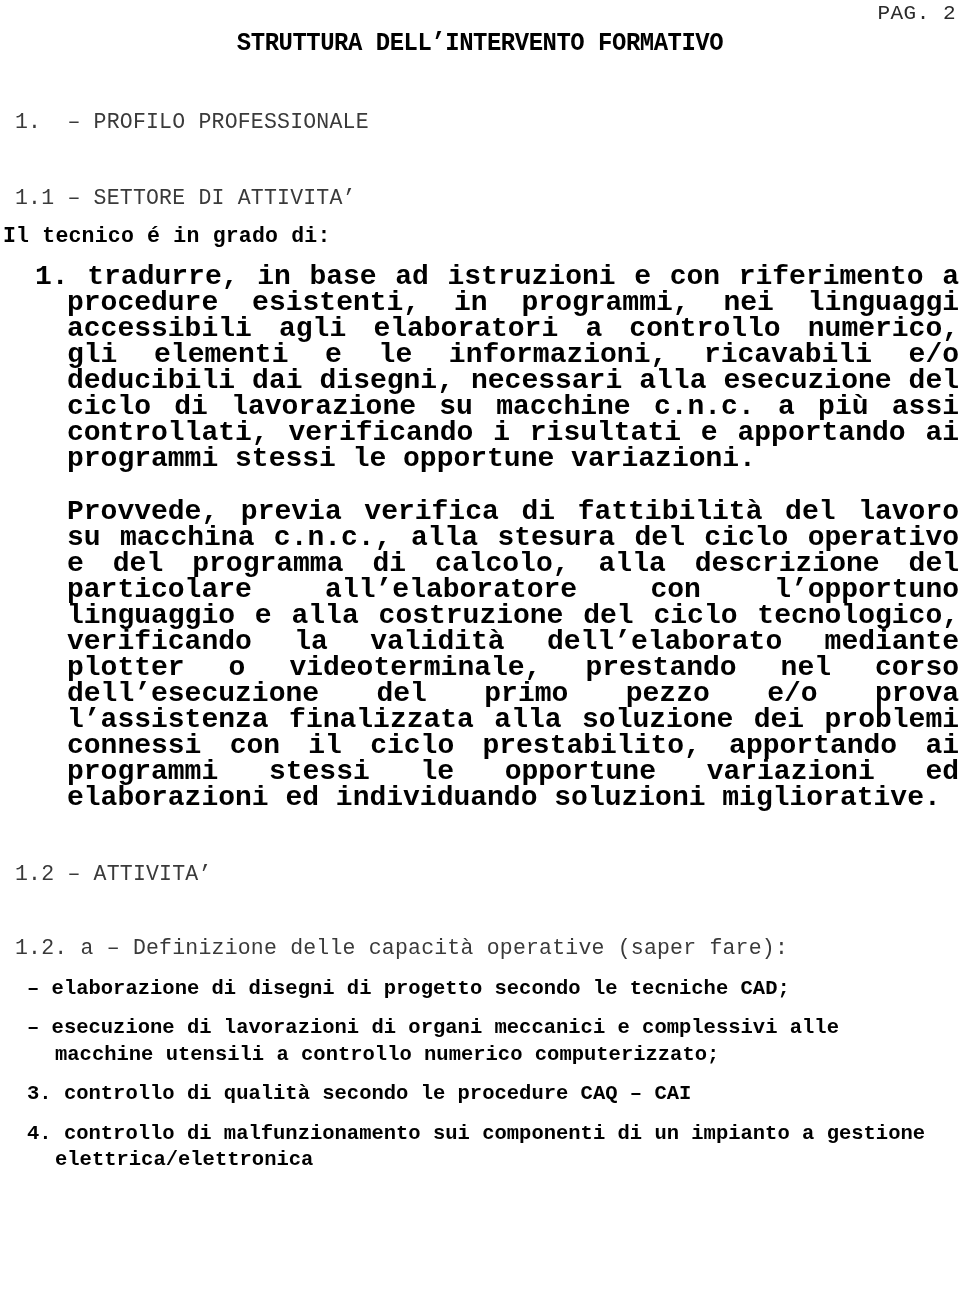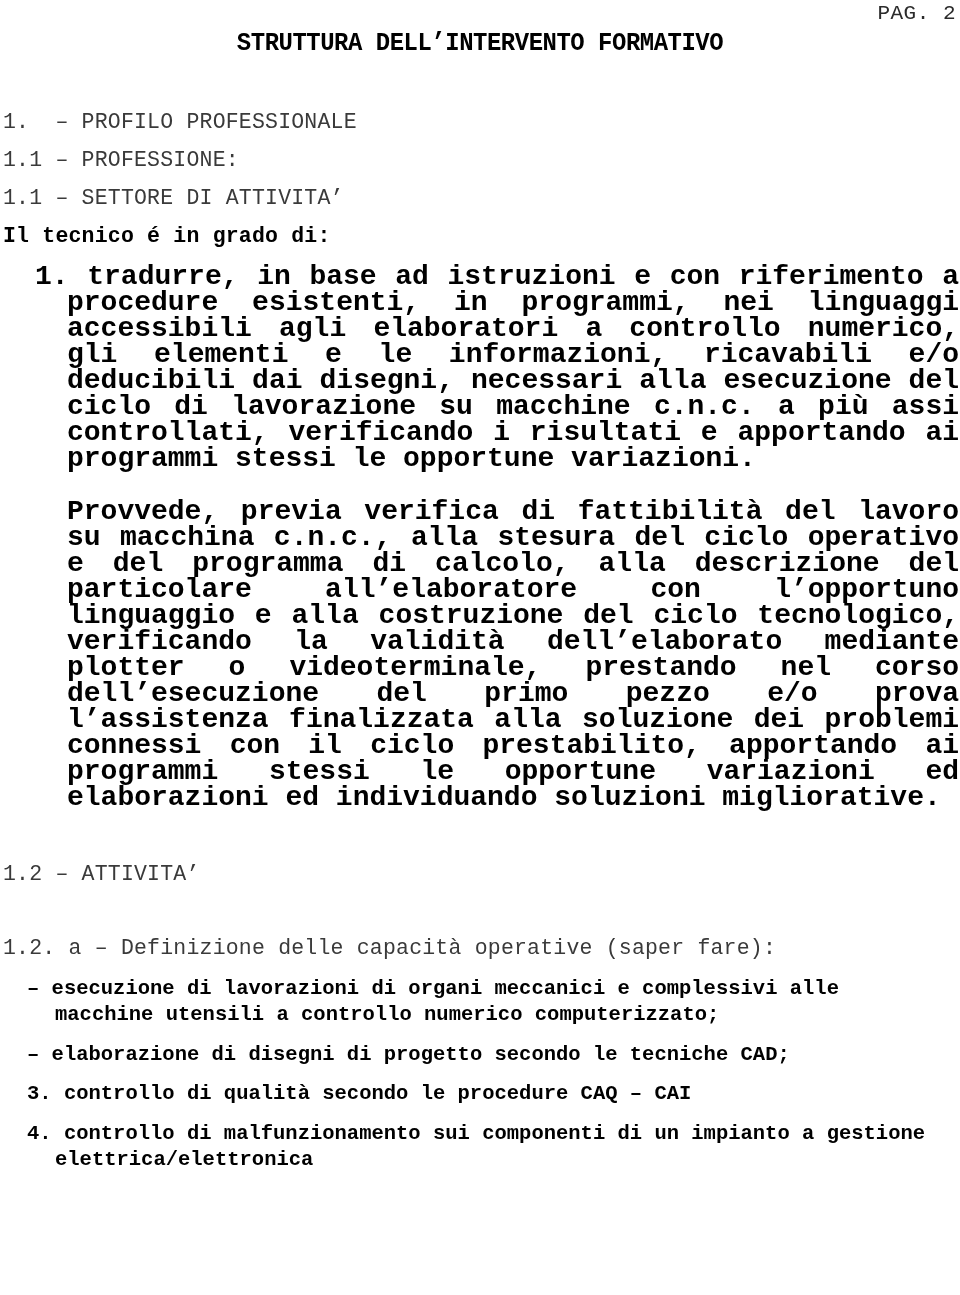--- a/index.html
+++ b/index.html
@@ -47,21 +47,21 @@
     font-weight: 700;
     letter-spacing: -0.5px;
     transform: scaleX(0.92);
     transform-origin: center top;
     white-space: pre;
   }
 
   
   .heading-light {
     position: absolute;
-    left: 3px;
+    left: 15px;
     font-size: 21.5px;
     font-weight: 400;
     color: #3a3a3a;
     letter-spacing: 0.2px;
     white-space: pre;
   }
 
   .heading-bold {
     position: absolute;
     left: 3px;
@@ -123,43 +123,42 @@
 <body>
 
 <div class="page">
 
   <div class="pagenum">PAG. 2</div>
 
   <div class="doc-title">STRUTTURA DELL’INTERVENTO FORMATIVO</div>
 
   <div class="heading-light" style="top:110px;">1.  – PROFILO PROFESSIONALE</div>
 
-  <div class="heading-light" style="top:148px;">1.1 – PROFESSIONE:</div>
 
   <div class="heading-light" style="top:186px;">1.1 – SETTORE DI ATTIVITA’</div>
 
   <div class="heading-bold" style="top:224px;">Il tecnico é in grado di:</div>
 
   <div class="block para-num" style="top:264px;">1. tradurre, in base ad istruzioni e con riferimento a procedure esistenti, in programmi, nei linguaggi accessibili agli elaboratori a controllo numerico, gli elementi e le informazioni, ricavabili e/o deducibili dai disegni, necessari alla esecuzione del ciclo di lavorazione su macchine c.n.c. a più assi controllati, verificando i risultati e apportando ai programmi stessi le opportune variazioni.</div>
 
   <div class="block para-plain" style="top:499px;">Provvede, previa verifica di fattibilità del lavoro su macchina c.n.c., alla stesura del ciclo operativo e del programma di calcolo, alla descrizione del particolare all’elaboratore con l’opportuno linguaggio e alla costruzione del ciclo tecnologico, verificando la validità dell’elaborato mediante plotter o videoterminale, prestando nel corso dell’esecuzione del primo pezzo e/o prova l’assistenza finalizzata alla soluzione dei problemi connessi con il ciclo prestabilito, apportando ai programmi stessi le opportune variazioni ed elaborazioni ed individuando soluzioni migliorative.</div>
 
   <div class="heading-light" style="top:862px;">1.2 – ATTIVITA’</div>
 
   <div class="heading-light" style="top:900px;margin-top:36px;">1.2. a – Definizione delle capacità operative (saper fare):</div>
 
 
   <div class="list-block" style="top:976px;">
 
     <div class="list-item">
-      <span class="li-marker">– </span><span>esecuzione di lavorazioni di organi meccanici e complessivi alle macchine utensili a controllo numerico computerizzato;</span>
+      <span class="li-marker">– </span><span>elaborazione di disegni di progetto secondo le tecniche CAD;</span>
     </div>
 
     <div class="list-item">
-      <span class="li-marker">– </span><span>elaborazione di disegni di progetto secondo le tecniche CAD;</span>
+      <span class="li-marker">– </span><span>esecuzione di lavorazioni di organi meccanici e complessivi alle macchine utensili a controllo numerico computerizzato;</span>
     </div>
 
 
 
     <div class="list-item">
       <span class="li-marker">3. </span><span>controllo di qualità secondo le procedure CAQ – CAI</span>
     </div>
 
     <div class="list-item">
       <span class="li-marker">4. </span><span>controllo di malfunzionamento sui componenti di un impianto a gestione elettrica/elettronica</span>

